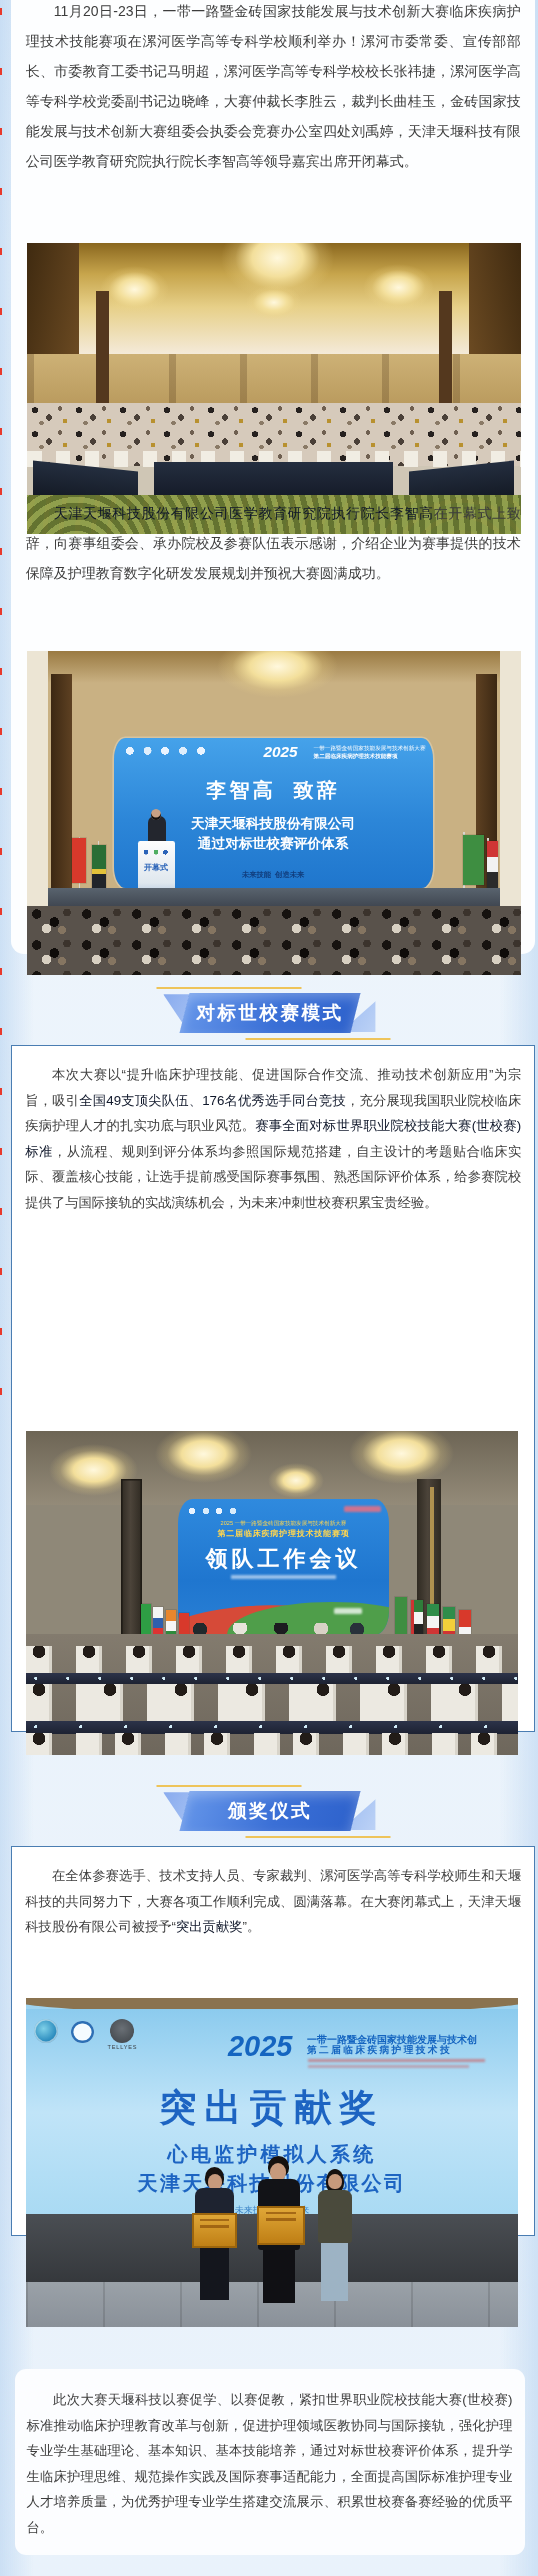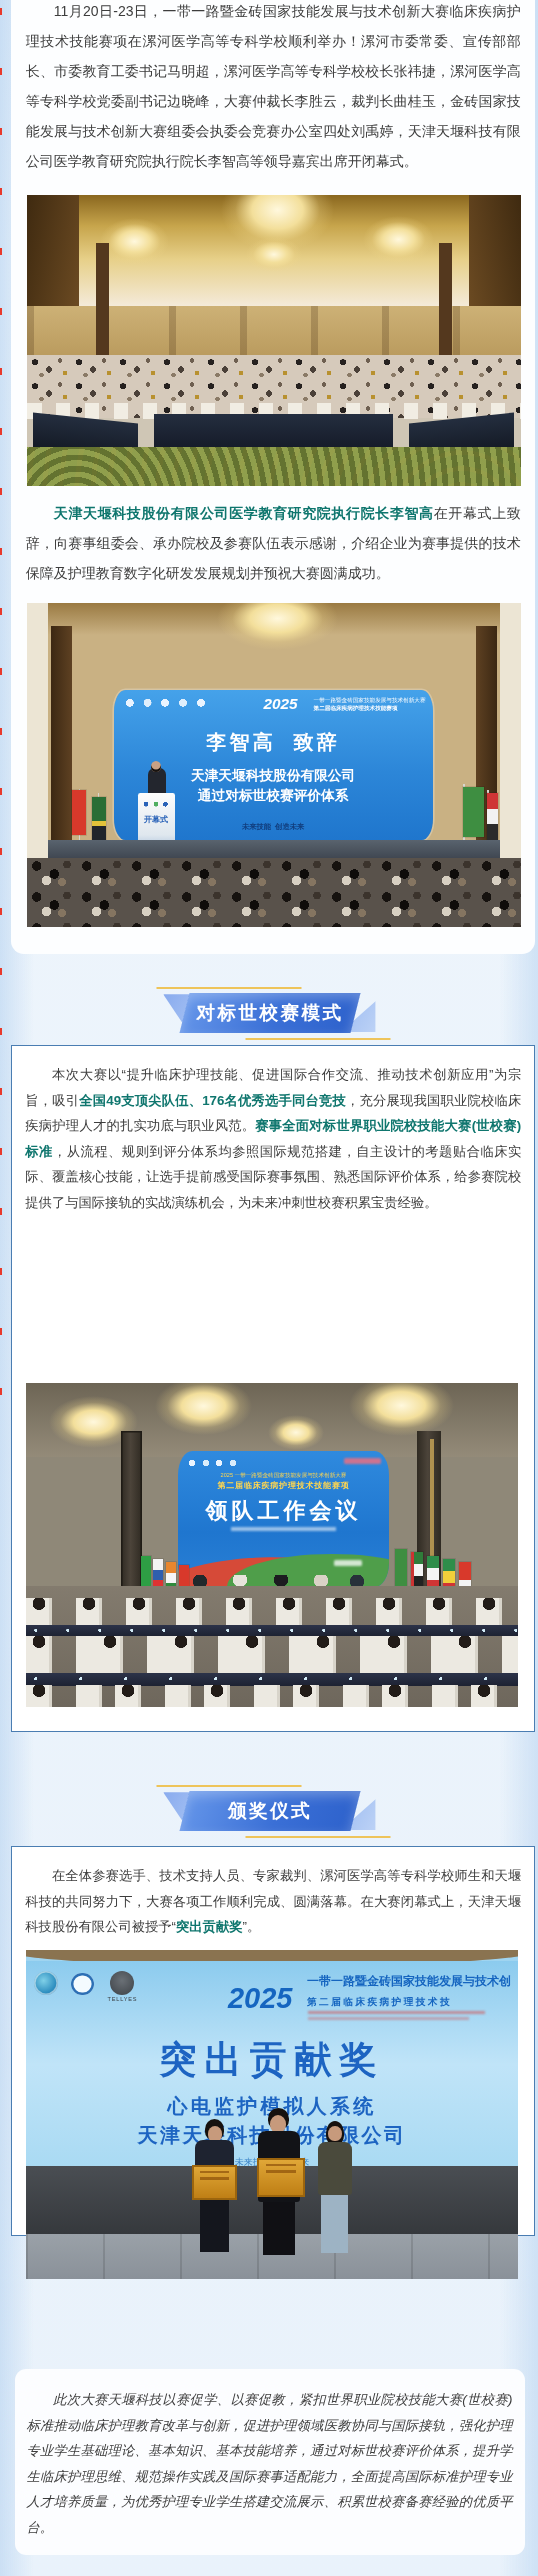--- a/index.html
+++ b/index.html
@@ -13,38 +13,38 @@
   
   .red-ticks{position:absolute;left:0;top:8px;width:2.4px;height:1400px;z-index:40;
     background:repeating-linear-gradient(180deg,#e8392b 0 7.3px,transparent 7.3px 60px);}
   
   .top-sheet{position:absolute;left:11.3px;top:0;width:524px;height:954px;background:#fdfeff;
     border-radius:0 0 13px 13px;}
   .blue-card{position:absolute;left:11.3px;width:524px;background:#ffffff;border:1.6px solid #4a7db2;box-sizing:border-box;}
   .round-card{position:absolute;left:14.5px;top:2369px;width:510px;height:186px;background:#fcfdff;border-radius:11.3px;}
   
   .para{color:#3d3d3d;text-align:justify;text-indent:2em;margin:0;}
-  .para b{font-weight:700;color:#0f766e;}
+  .para b{font-weight:400;color:#0f172a;}
   .p-top{font-size:14px;line-height:30px;}
   .p-card{font-size:13.3px;line-height:25.6px;}
   
   .banner{position:absolute;left:50%;transform:translateX(-50%);width:219px;height:53px;z-index:5;}
   .banner .gold-top{position:absolute;top:0;left:-3.2px;width:145px;height:2.4px;background:#eec45a;}
   .banner .gold-bottom{position:absolute;bottom:0;right:-11.3px;width:145px;height:2.4px;background:#eec45a;}
   .banner .tri-l{position:absolute;left:3.2px;top:7.3px;width:37px;height:32px;
     background:linear-gradient(120deg,#89abee,#aac5f4);clip-path:polygon(0 0,100% 0,58% 100%);}
   .banner .tri-r{position:absolute;right:3.2px;bottom:8px;width:35px;height:31px;
     background:linear-gradient(120deg,#9cbbf1,#bcd2f6);clip-path:polygon(100% 0,100% 100%,0 100%);}
   .banner .band{position:absolute;left:24px;right:24px;top:5.6px;bottom:7.3px;
     background:linear-gradient(97deg,#6495e9 0%,#3a6fd6 55%,#2e62cc 100%);
     transform:skewX(-14deg);box-shadow:inset 0 4.8px 11.3px rgba(255,255,255,.28);}
   .banner .band span{display:flex;width:100%;height:100%;align-items:center;justify-content:center;
     transform:skewX(14deg);color:#fff;font-weight:700;font-size:18.6px;letter-spacing:2.4px;}
   
-  .photo{position:absolute;overflow:hidden;background:#cfc6b5;}
+  .photo{position:absolute;overflow:hidden;background:#cfc6b5;margin-top:48px;}
   .glow{position:absolute;border-radius:50%;}
   .chand{background:radial-gradient(closest-side,#fff8dd 0%,#f3df9b 45%,rgba(240,216,140,.25) 75%,transparent 100%);}
   .flag{position:absolute;box-shadow:0 0 0 0.8px rgba(0,0,0,.12);}
   .pole{position:absolute;width:1.6px;background:#d9d6cf;}
   .speckle1{background-color:#d6cabb;background-image:
     radial-gradient(circle 3.2px at 8px 7.3px,#26211f 97%,transparent),
     radial-gradient(circle 3.2px at 22px 14.5px,#4a4038 97%,transparent),
     radial-gradient(circle 2.4px at 33px 5.6px,#6e5f50 97%,transparent),
     radial-gradient(circle 2.4px at 14.5px 20px,#8a7a66 97%,transparent),
     radial-gradient(circle 2.4px at 38px 18px,#b8912f 97%,transparent);
@@ -235,21 +235,21 @@
   <div class="photo" style="left:13.7px;top:103px;width:492px;height:329px;background:#9fd4f0;">
     <div class="abs" style="left:-16px;top:-13px;width:524px;height:29px;background:#8a7350;border-radius:0 0 50% 50%;"></div>
     <div class="abs" style="left:0;top:11.3px;width:492px;height:207px;background:linear-gradient(180deg,#8ccbee,#c0e4f8 50%,#a9daf3);">
 
       <div class="abs" style="left:8px;top:9.7px;width:24px;height:24px;border-radius:50%;background:radial-gradient(circle at 40% 40%,#7fd0e8,#2f8fc0 60%,#2a6fa0);box-shadow:inset 0 0 0 1.6px rgba(255,255,255,.5);"></div>
       <div class="abs" style="left:45px;top:11.3px;width:22.6px;height:22.6px;border-radius:50%;background:#f4fbff;box-shadow:inset 0 0 0 2.4px #2c6fb5;"></div>
       <div class="abs" style="left:84px;top:9.7px;width:24px;height:24px;border-radius:50%;background:radial-gradient(circle at 50% 40%,#6a7076,#3c4146);"></div>
       <div class="abs" style="left:77px;top:35px;width:39px;text-align:center;font-size:5.6px;color:#3c4146;letter-spacing:0.8px;">TELLYES</div>
 
       <div class="abs" style="left:202px;top:21px;font-size:29px;font-weight:700;font-style:italic;color:#1565c0;">2025</div>
-      <div class="abs" style="left:281px;top:12px;font-size:12px;font-weight:700;color:#1565c0;white-space:nowrap;">一带一路暨金砖国家技能发展与技术创</div>
+      <div class="abs" style="left:281px;top:24px;font-size:10px;font-weight:700;color:#1565c0;white-space:nowrap;">一带一路暨金砖国家技能发展与技术创</div>
       <div class="abs" style="left:281px;top:35px;font-size:9.7px;font-weight:700;color:#1565c0;letter-spacing:2.4px;white-space:nowrap;">第二届临床疾病护理技术技</div>
       <div class="abs" style="left:282px;top:50px;width:177px;height:3.2px;background:rgba(210,80,80,.55);filter:blur(0.8px);"></div>
       <div class="abs" style="left:282px;top:56px;width:161px;height:3.2px;background:rgba(210,80,80,.4);filter:blur(0.8px);"></div>
 
       <div class="abs" style="left:0;right:0;top:74px;text-align:center;font-size:37px;font-weight:700;color:#1d64c2;letter-spacing:8px;">突出贡献奖</div>
       <div class="abs" style="left:0;right:0;top:132px;text-align:center;font-size:20px;font-weight:700;color:#1d64c2;letter-spacing:3.2px;">心电监护模拟人系统</div>
       <div class="abs" style="left:0;right:0;top:161px;text-align:center;font-size:20px;font-weight:700;color:#1d64c2;letter-spacing:2.4px;">天津天堰科技股份有限公司</div>
       <div class="abs" style="left:0;right:0;top:195px;text-align:center;font-size:9px;color:#3f87c9;">未来技能  创造未来</div>
     </div>
     <div class="abs" style="left:0;top:216px;width:492px;height:69px;background:linear-gradient(#4a4e53,#35383c);"></div>
@@ -278,15 +278,15 @@
         <i></i>
       </div>
     <div class="plaque" style="left:231px;top:208px;width:48px;height:39px;">
         <i></i>
         <i></i>
       </div>
   </div>
 </div>
 
 <div class="round-card">
-  <p class="para p-card" style="padding:18px 12px;font-style:italic;"><span>此次大赛天堰科技以赛促学、以赛促教，紧扣世界职业院校技能大赛(世校赛)标准推动临床护理教育改革与创新，促进护理领域医教协同与国际接轨，强化护理专业学生基础理论、基本知识、基本技能培养，通过对标世校赛评价体系，提升学生临床护理思维、规范操作实践及国际赛事适配能力，全面提高国际标准护理专业人才培养质量，为优秀护理专业学生搭建交流展示、积累世校赛备赛经验的优质平台。</span></p>
+  <p class="para p-card" style="padding:18px 12px;"><span>此次大赛天堰科技以赛促学、以赛促教，紧扣世界职业院校技能大赛(世校赛)标准推动临床护理教育改革与创新，促进护理领域医教协同与国际接轨，强化护理专业学生基础理论、基本知识、基本技能培养，通过对标世校赛评价体系，提升学生临床护理思维、规范操作实践及国际赛事适配能力，全面提高国际标准护理专业人才培养质量，为优秀护理专业学生搭建交流展示、积累世校赛备赛经验的优质平台。</span></p>
 </div>
 
 
 </body></html>

